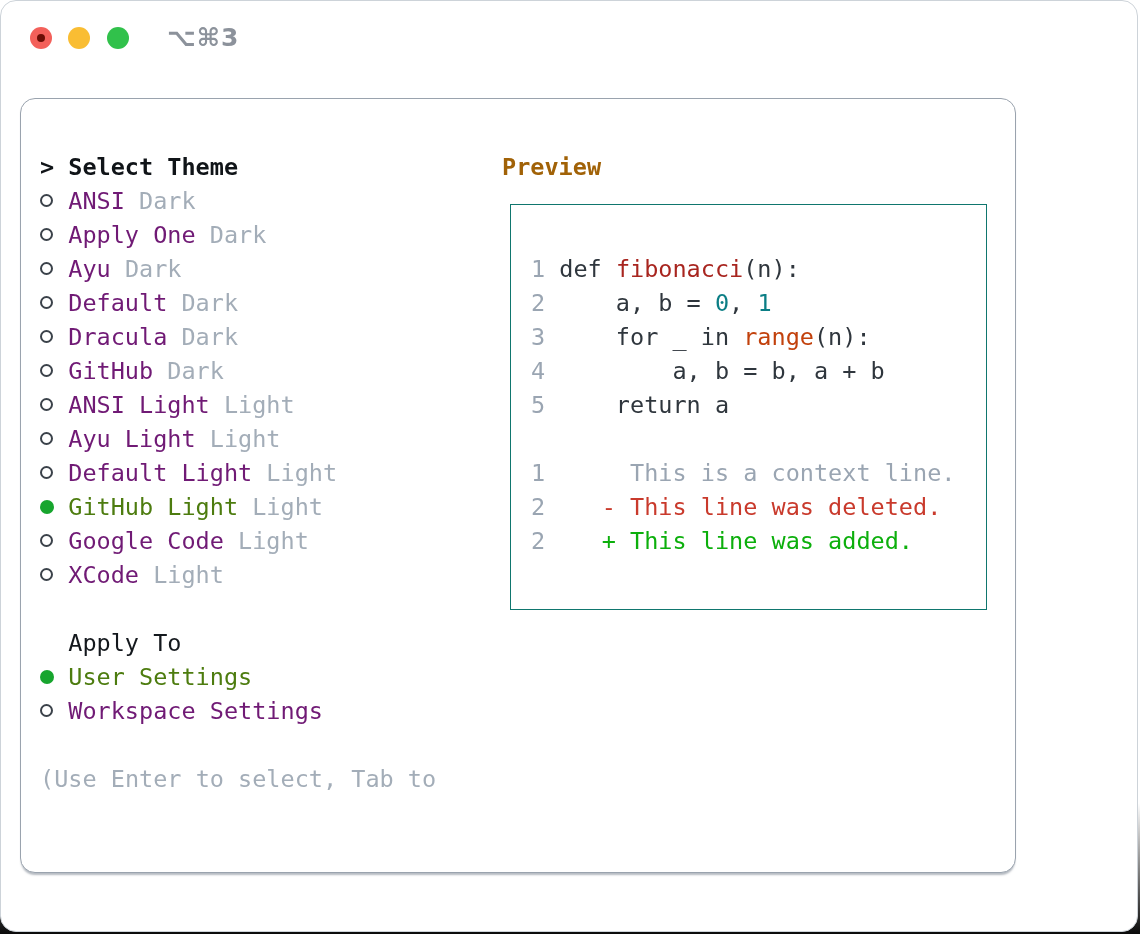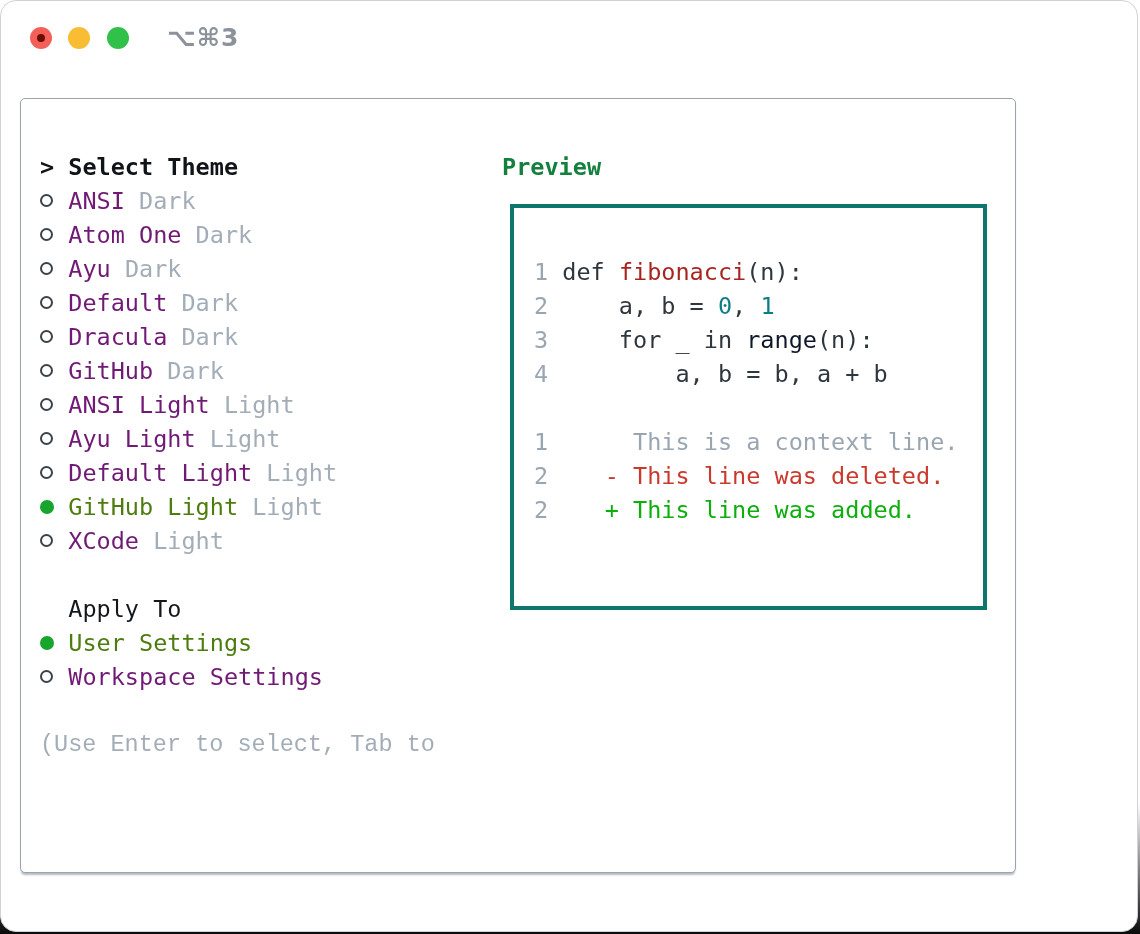--- a/index.html
+++ b/index.html
@@ -24,21 +24,21 @@
     background:#6b0d05;
   }
   .shortcut{
     position:absolute;left:166px;top:22px;height:30px;line-height:30px;
     font-family:"DejaVu Sans","Liberation Sans",sans-serif;
     font-size:25px;font-weight:600;color:#8c929b;letter-spacing:1px;
   }
   
   .panel{
     position:absolute;left:19px;top:97px;width:996px;height:775px;
-    box-sizing:border-box;border:1.5px solid #9aa3ae;border-radius:5px;
+    box-sizing:border-box;border:1.5px solid #9aa3ae;border-radius:15px;
     background:#ffffff;box-shadow:0 2.5px 2px -1px rgba(120,130,142,.55);
     font-size:23.5px;color:#2f363d;
   }
   
   .left-col{position:absolute;left:19px;top:51px;}
   .row{height:34px;line-height:34px;white-space:nowrap;}
   .spacer{height:34px;}
   .marker{display:inline-block;width:2ch;vertical-align:top;}
   .arrow{font-weight:bold;color:#101418;}
   .h-label{font-weight:bold;color:#101418;}
@@ -47,38 +47,38 @@
     display:inline-block;width:9px;height:9px;border:2px solid #3b424a;
     border-radius:50%;vertical-align:middle;margin-top:-4px;
   }
   .dot-sel{
     display:inline-block;width:14px;height:14px;background:#17a52e;
     border-radius:50%;vertical-align:middle;margin-top:-4px;
   }
   .t-name{color:#701a75;}
   .t-name.green{color:#4d7c0f;}
   .t-variant{color:#a3adb8;margin-left:1ch;}
-  .hint{height:34px;line-height:34px;color:#a3adb8;font-family:Liberation Mono, monospace;}
+  .hint{height:34px;line-height:34px;color:#a3adb8;}
   
   .preview-title{
     position:absolute;left:481px;top:51px;height:34px;line-height:34px;
-    font-weight:bold;color:#15803d;
+    font-weight:bold;color:#a16207;
   }
   .preview-box{
     position:absolute;left:489px;top:105px;width:477px;height:406px;
-    box-sizing:border-box;border:4px solid #0f766e;background:#ffffff;
+    box-sizing:border-box;border:1px solid #0f766e;background:#ffffff;
     overflow:hidden;
   }
   .codeblock{padding:47px 0 0 20px;}
   .cl{white-space:pre;height:34px;line-height:34px;font-size:23.5px;}
   .ln{display:inline-block;width:2ch;color:#9aa5b2;}
   .tok-plain{color:#2f363d;}
   .tok-function{color:#a8251f;}
   .tok-number{color:#0b7e85;}
-  .tok-builtin{color:#0f172a;text-align:center;}
+  .tok-builtin{color:#c2410c;text-align:center;}
   .tok-context{color:#9aa5b2;text-align:right;}
   .tok-deleted{color:#c93a2c;}
   .tok-added{color:#0caf0c;}
 </style>
 </head>
 <body>
 
 <div class="window">
 
   <div class="titlebar">
@@ -91,38 +91,39 @@
   </div>
 
   <div class="panel">
 
     <div class="left-col">
 
       <div class="row"><span class="marker arrow">&gt;</span><span class="h-label">Select Theme</span></div>
 
       <div class="row"><span class="marker"><span class="ring"></span></span><span class="t-name">ANSI</span><span class="t-variant">Dark</span></div>
 
-      <div class="row"><span class="marker"><span class="ring"></span></span><span class="t-name">Atom One</span><span class="t-variant">Dark</span></div>
+      <div class="row"><span class="marker"><span class="ring"></span></span><span class="t-name">Apply One</span><span class="t-variant">Dark</span></div>
 
       <div class="row"><span class="marker"><span class="ring"></span></span><span class="t-name">Ayu</span><span class="t-variant">Dark</span></div>
 
       <div class="row"><span class="marker"><span class="ring"></span></span><span class="t-name">Default</span><span class="t-variant">Dark</span></div>
 
       <div class="row"><span class="marker"><span class="ring"></span></span><span class="t-name">Dracula</span><span class="t-variant">Dark</span></div>
 
       <div class="row"><span class="marker"><span class="ring"></span></span><span class="t-name">GitHub</span><span class="t-variant">Dark</span></div>
 
       <div class="row"><span class="marker"><span class="ring"></span></span><span class="t-name">ANSI Light</span><span class="t-variant">Light</span></div>
 
       <div class="row"><span class="marker"><span class="ring"></span></span><span class="t-name">Ayu Light</span><span class="t-variant">Light</span></div>
 
       <div class="row"><span class="marker"><span class="ring"></span></span><span class="t-name">Default Light</span><span class="t-variant">Light</span></div>
 
       <div class="row"><span class="marker"><span class="dot-sel"></span></span><span class="t-name green">GitHub Light</span><span class="t-variant">Light</span></div>
 
+      <div class="row"><span class="marker"><span class="ring"></span></span><span class="t-name">Google Code</span><span class="t-variant">Light</span></div>
 
       <div class="row"><span class="marker"><span class="ring"></span></span><span class="t-name">XCode</span><span class="t-variant">Light</span></div>
 
       <div class="spacer"></div>
 
       <div class="row"><span class="marker"></span><span class="apply-label">Apply To</span></div>
 
       <div class="row"><span class="marker"><span class="dot-sel"></span></span><span class="t-name green">User Settings</span></div>
 
       <div class="row"><span class="marker"><span class="ring"></span></span><span class="t-name">Workspace Settings</span></div>
@@ -134,20 +135,21 @@
     </div>
 
     <div class="preview-title">Preview</div>
 
     <div class="preview-box">
       <div class="codeblock">
         <div class="cl"><span class="ln">1</span><span class="tok-plain">def </span><span class="tok-function">fibonacci</span><span class="tok-plain">(n):</span></div>
         <div class="cl"><span class="ln">2</span><span class="tok-plain">    a, b = </span><span class="tok-number">0</span><span class="tok-plain">, </span><span class="tok-number">1</span></div>
         <div class="cl"><span class="ln">3</span><span class="tok-plain">    for _ in </span><span class="tok-builtin">range</span><span class="tok-plain">(n):</span></div>
         <div class="cl"><span class="ln">4</span><span class="tok-plain">        a, b = b, a + b</span></div>
+        <div class="cl"><span class="ln">5</span><span class="tok-plain">    return a</span></div>
         <div class="cl"></div>
         <div class="cl"><span class="ln">1</span><span class="tok-context">     This is a context line.</span></div>
         <div class="cl"><span class="ln">2</span><span class="tok-deleted">   - This line was deleted.</span></div>
         <div class="cl"><span class="ln">2</span><span class="tok-added">   + This line was added.</span></div>
       </div>
     </div>
 
   </div>
 </div>
 

